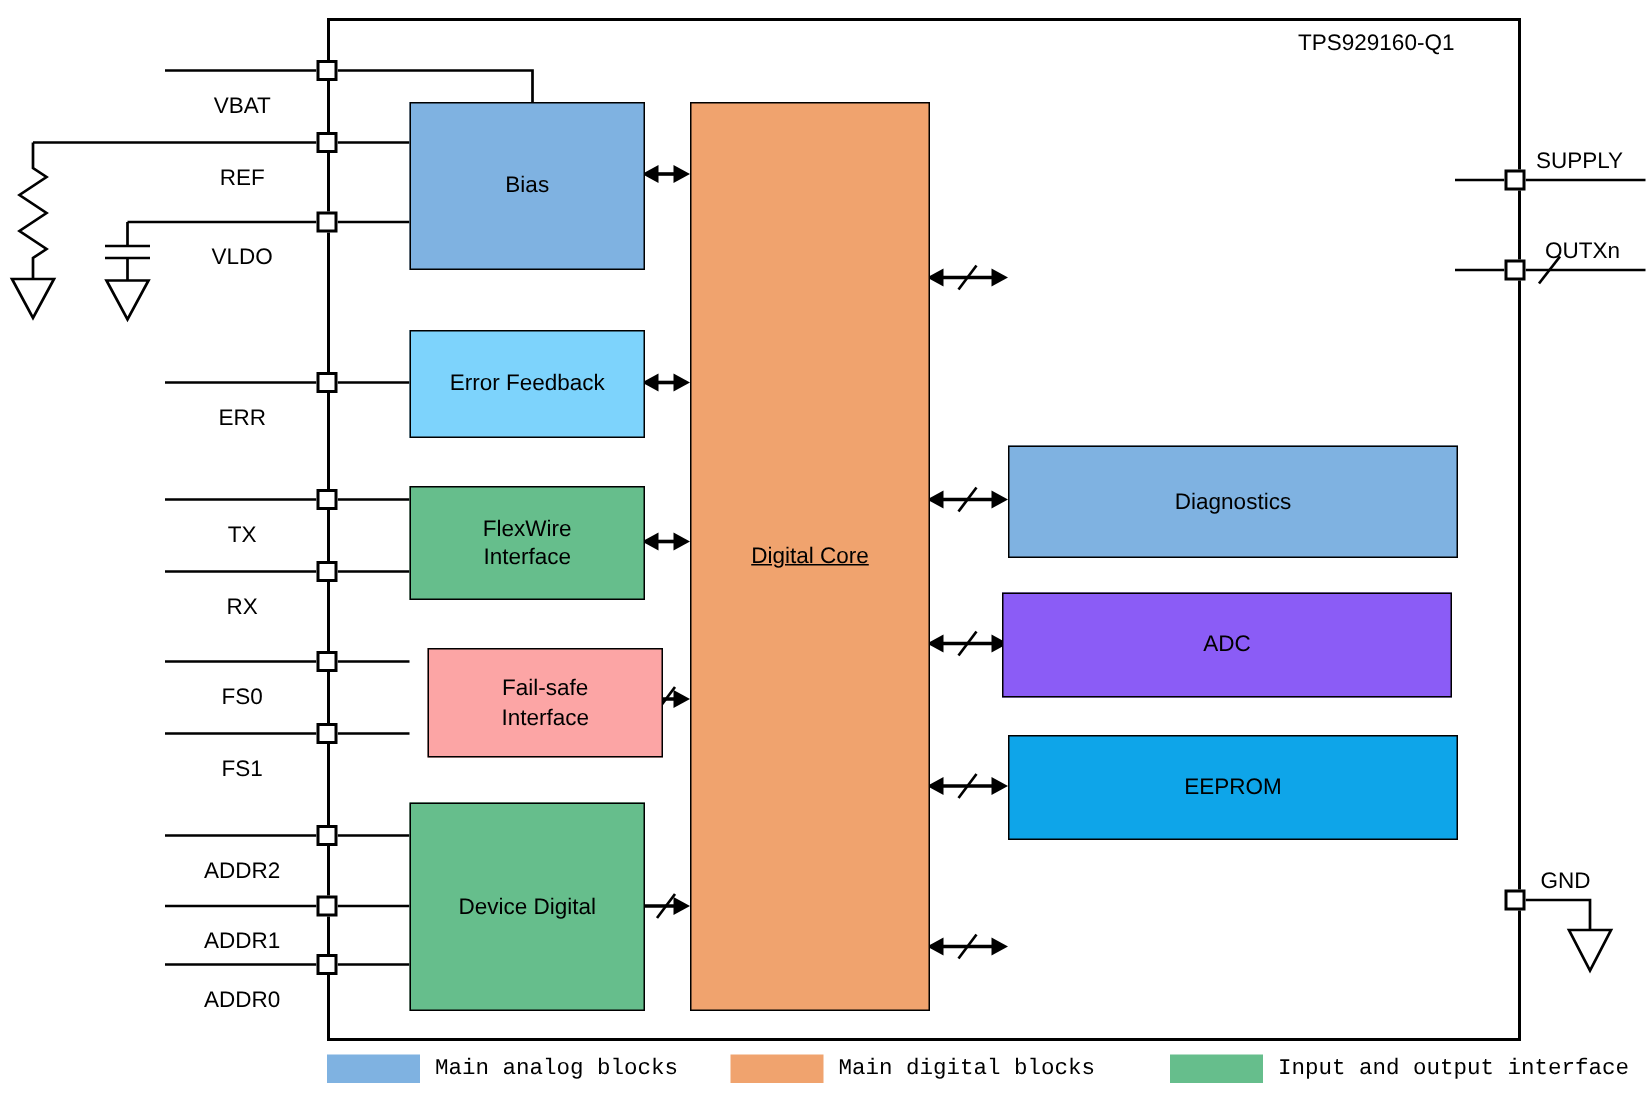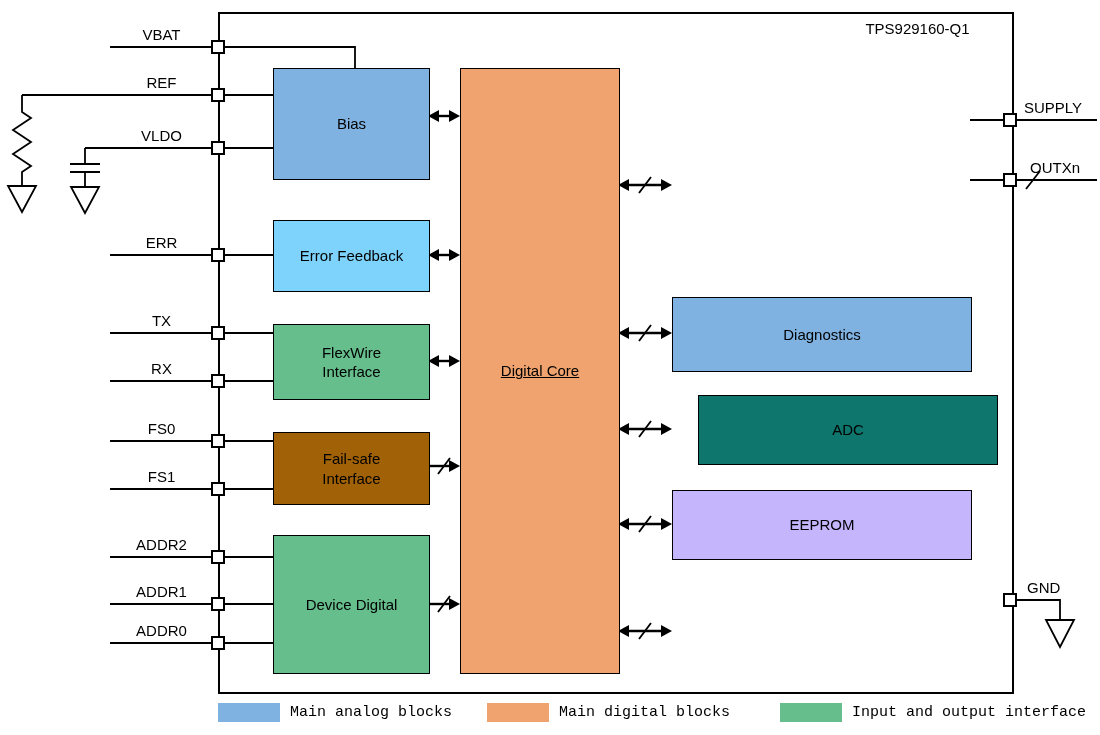--- a/index.html
+++ b/index.html
@@ -5,21 +5,21 @@
   html,body{margin:0;padding:0;background:#fff;}
   body{font-family:"Liberation Sans","DejaVu Sans",sans-serif;color:#000;}
   .canvas{position:relative;width:1100px;height:735px;background:#fff;overflow:hidden;}
   .wires{position:absolute;left:0;top:0;}
   .chip-boundary{position:absolute;left:218px;top:12px;width:792px;height:678px;border:2px solid #000;background:transparent;}
   .chip-title{position:absolute;left:845px;top:20px;width:145px;text-align:center;font-size:15px;}
   .block{position:absolute;border:1.5px solid #000;display:flex;align-items:center;justify-content:center;
          text-align:center;font-size:15px;line-height:1.3;white-space:pre-line;}
   .pin{position:absolute;width:14px;height:14px;background:#fff;border:2px solid #000;box-sizing:border-box;}
   .pin-label{position:absolute;font-size:15px;}
-  .pin-label.left{text-align:center;width:97px;left:113px;}
+  .pin-label.left{text-align:center;width:97px;left:113px;margin-top:36px;}
   .pin-label.right{text-align:left;width:76px;}
   .legend-item{position:absolute;top:703px;display:flex;align-items:center;gap:10px;font-size:15px;font-family:Liberation Mono, monospace;}
   .swatch{display:inline-block;width:62px;height:19px;}
 </style>
 </head>
 <body>
 
 <div class="canvas">
 
   <svg class="wires" width="1100" height="735" viewBox="0 0 1100 735">
@@ -116,27 +116,27 @@
     </g>
   </svg>
 
   <div class="chip-boundary"></div>
   <div class="chip-title">TPS929160-Q1</div>
 
   <div class="block" style="left: 273px; top: 68px; width: 155px; height: 110px; background-color: rgb(127, 178, 225);">Bias</div>
   <div class="block" style="left: 273px; top: 220px; width: 155px; height: 70px; background-color: #7dd3fc;">Error Feedback</div>
   <div class="block" style="left: 273px; top: 324px; width: 155px; height: 74px; background-color: rgb(102, 190, 140);">FlexWire
 Interface</div>
-  <div class="block" style="left: 273px; top: 432px; width: 155px; height: 71px; background-color: #a16207;">Fail-safe
+  <div class="block" style="left: 285px; top: 432px; width: 155px; height: 71px; background-color: #fca5a5;">Fail-safe
 Interface</div>
   <div class="block" style="left: 273px; top: 535px; width: 155px; height: 137px; background-color: rgb(102, 190, 140);">Device Digital</div>
   <div class="block" style="left: 460px; top: 68px; width: 158px; height: 604px; background-color: rgb(240, 163, 110); text-decoration: underline;">Digital Core</div>
   <div class="block" style="left: 672px; top: 297px; width: 298px; height: 73px; background-color: rgb(127, 178, 225);">Diagnostics</div>
-  <div class="block" style="left: 698px; top: 395px; width: 298px; height: 68px; background-color: #0f766e;">ADC</div>
-  <div class="block" style="left: 672px; top: 490px; width: 298px; height: 68px; background-color: #c4b5fd;">EEPROM</div>
+  <div class="block" style="left: 668px; top: 395px; width: 298px; height: 68px; background-color: #8b5cf6;">ADC</div>
+  <div class="block" style="left: 672px; top: 490px; width: 298px; height: 68px; background-color: #0ea5e9;">EEPROM</div>
 
   <div class="pin" style="left:211px;top:40px"></div>
   <div class="pin" style="left:211px;top:88px"></div>
   <div class="pin" style="left:211px;top:141px"></div>
   <div class="pin" style="left:211px;top:248px"></div>
   <div class="pin" style="left:211px;top:326px"></div>
   <div class="pin" style="left:211px;top:374px"></div>
   <div class="pin" style="left:211px;top:434px"></div>
   <div class="pin" style="left:211px;top:482px"></div>
   <div class="pin" style="left:211px;top:550px"></div>

